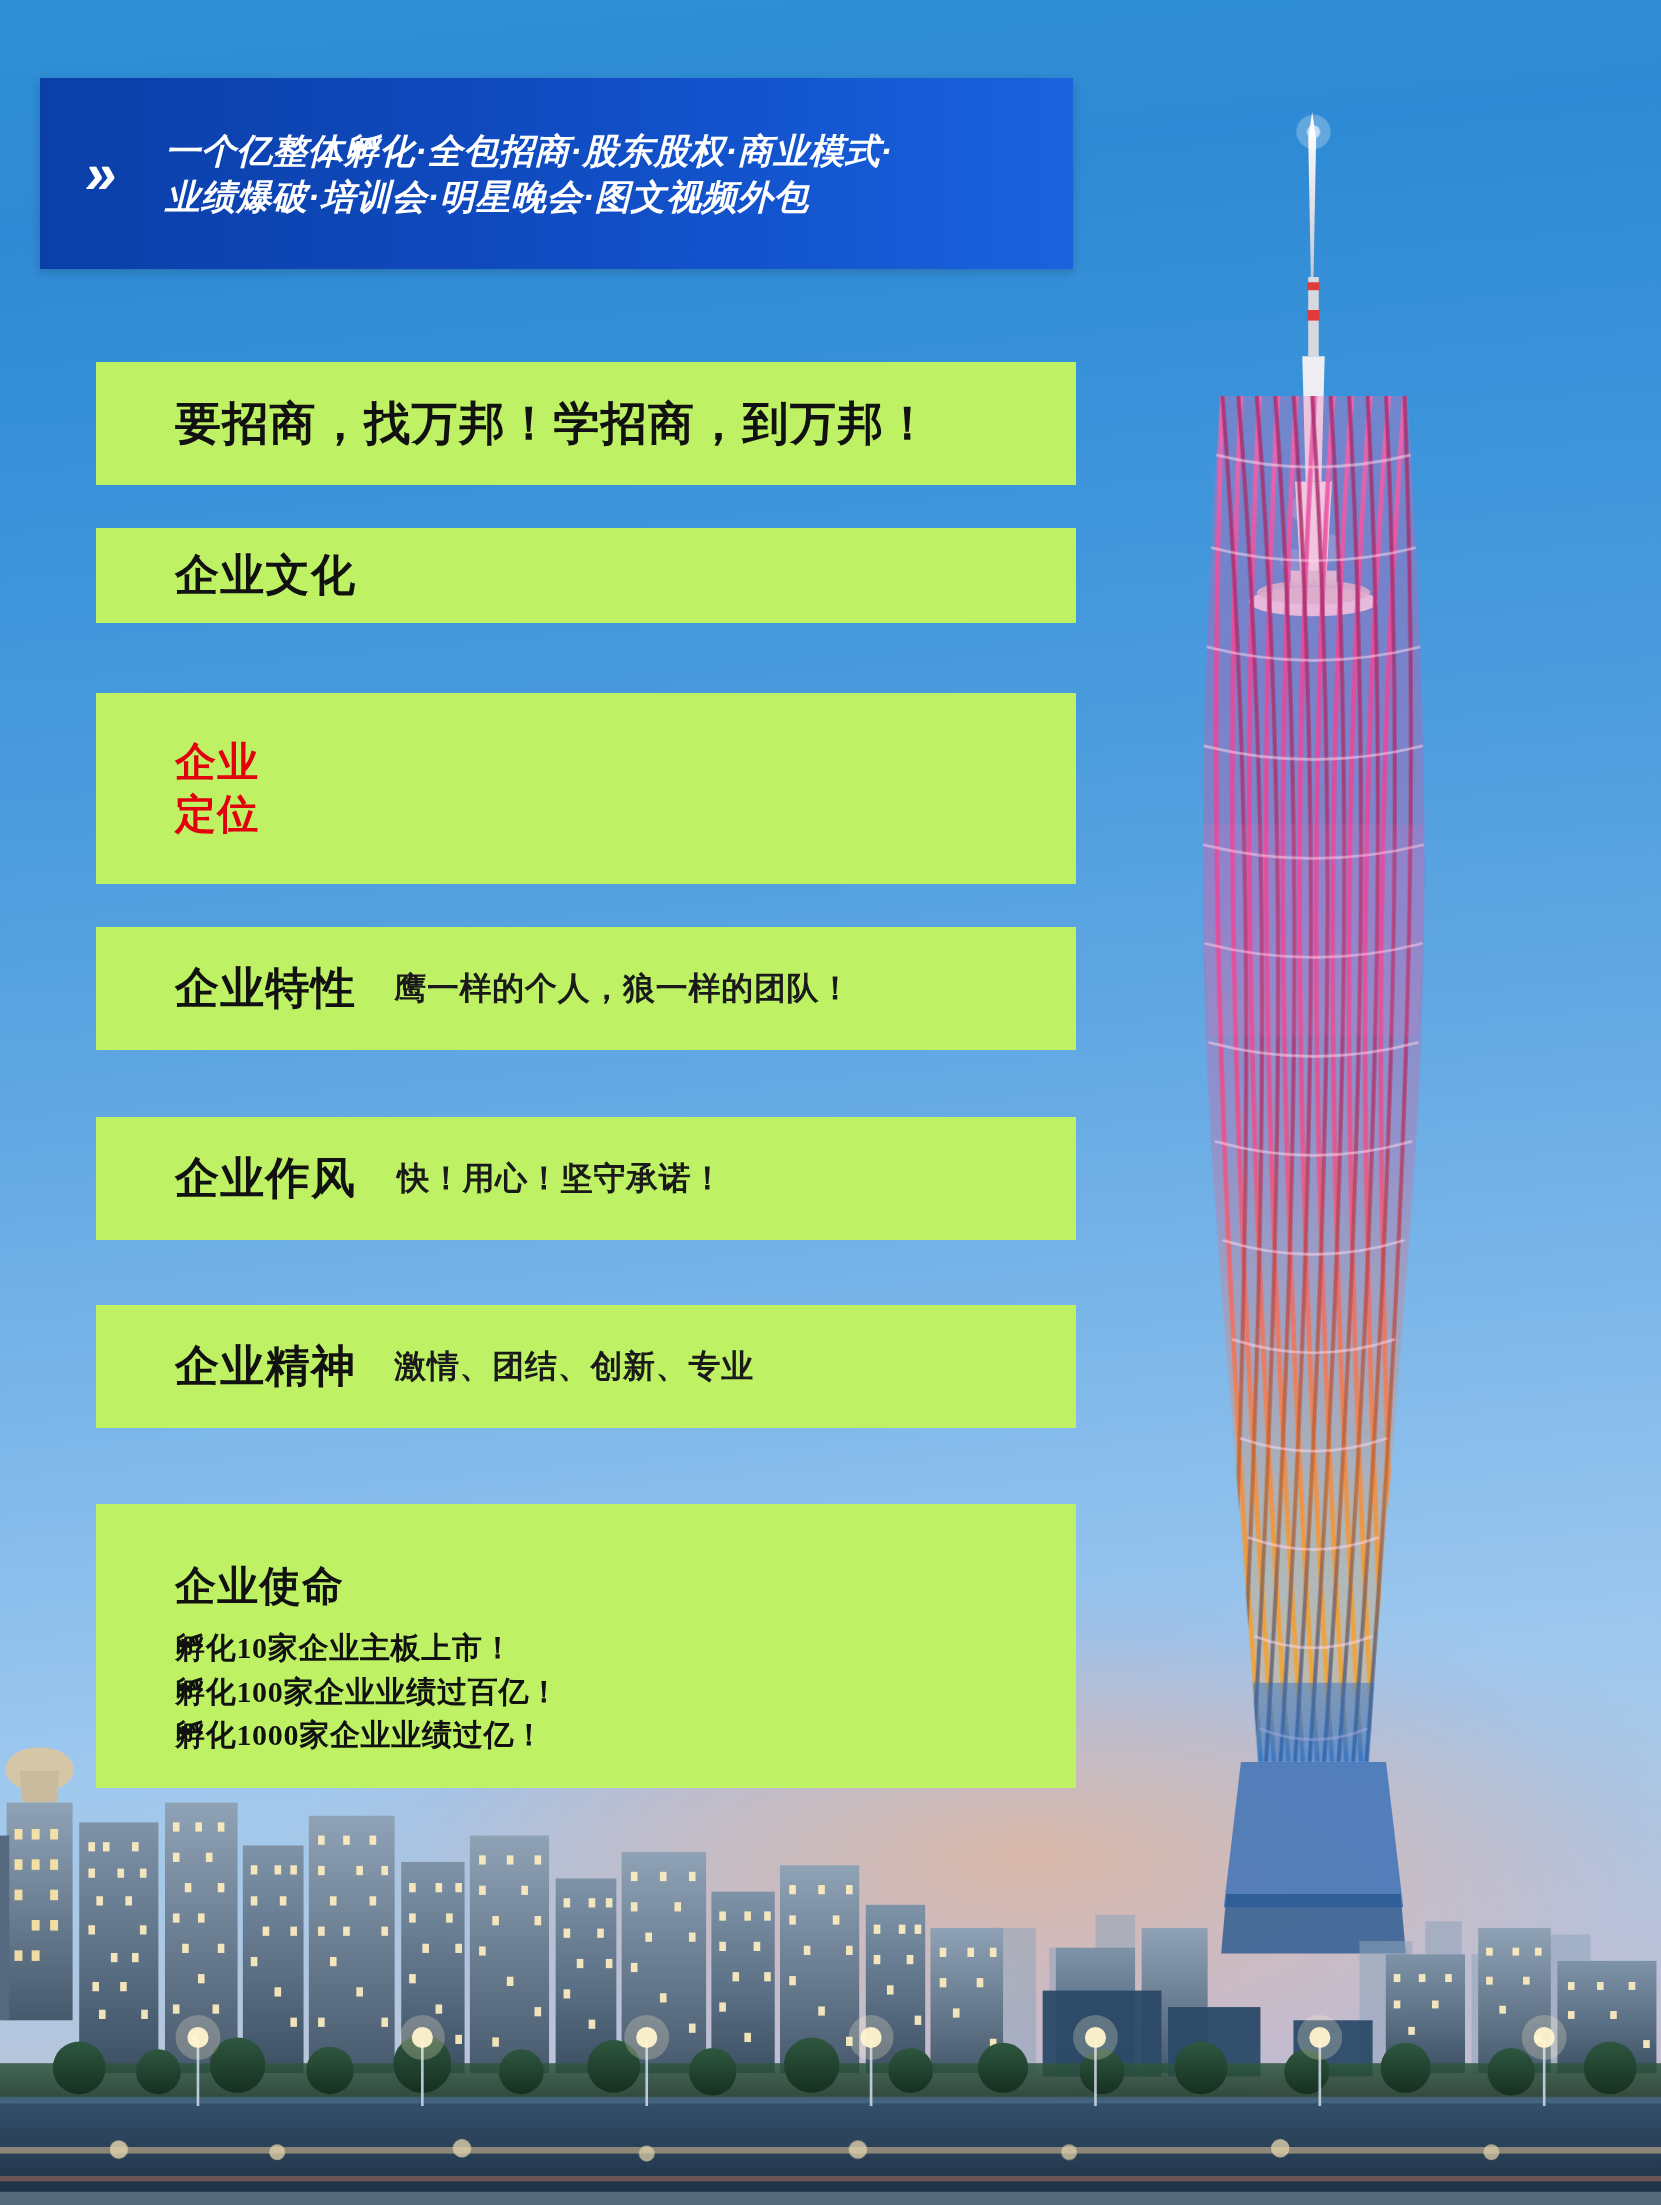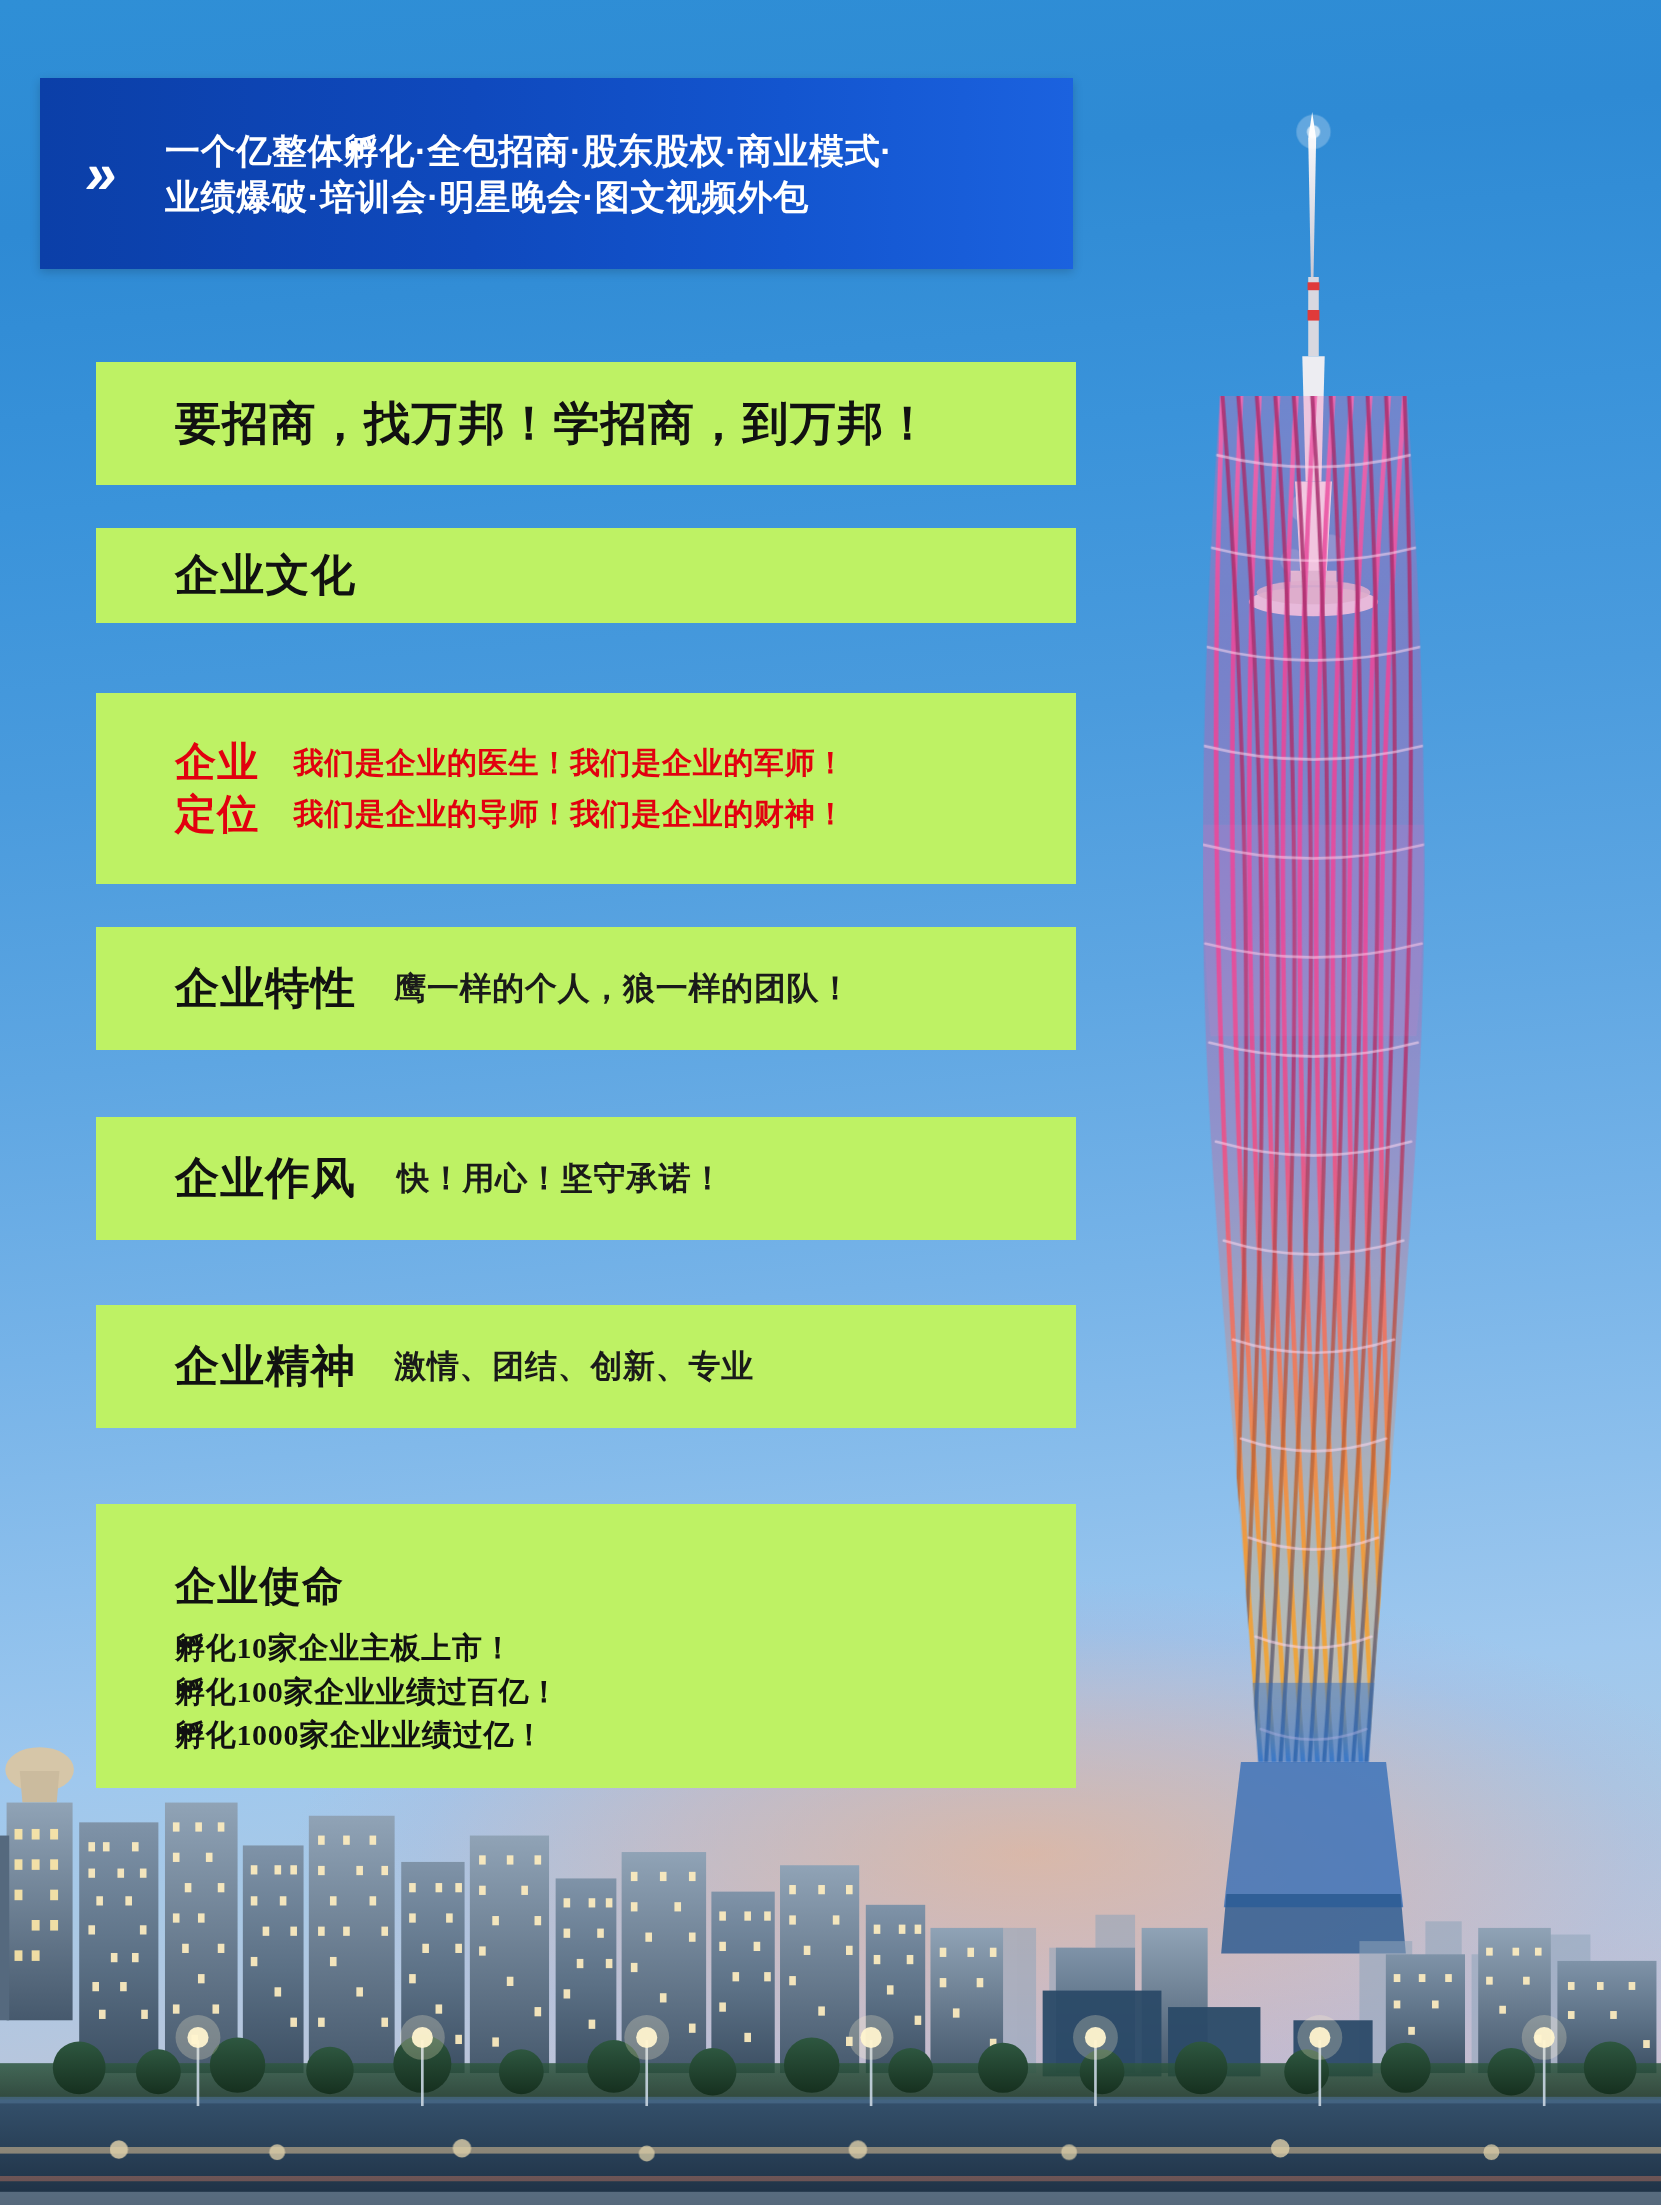--- a/index.html
+++ b/index.html
@@ -92,20 +92,21 @@
     letter-spacing: -6.6px;
     transform: skewX(-8deg);
   }
   .banner-text {
     color: #ffffff;
     font-size: 35px;
     font-weight: bold;
     line-height: 1.30;
     letter-spacing: 0.7px;
     white-space: pre-line;
+    font-style: italic;
   }
 
   
   .card {
     position: absolute;
     left: 96px;
     width: 980px;
     background: #bef264;
     display: flex;
     align-items: center;
@@ -630,22 +631,20 @@
 </div>
 
 <div class="card" id="card-culture">
   <span class="card-title">企业文化</span>
 </div>
 
 <div class="card" id="card-position">
   <div class="pos-wrap">
     <span class="pos-title">企业
 定位</span>
-    <span class="pos-lines">我们是企业的医生！我们是企业的军师！
-我们是企业的导师！我们是企业的财神！</span>
   </div>
 </div>
 
 <div class="card" id="card-trait">
   <span class="card-title">企业特性</span>
   <span class="card-body">鹰一样的个人，狼一样的团队！</span>
 </div>
 
 <div class="card" id="card-style">
   <span class="card-title">企业作风</span>

